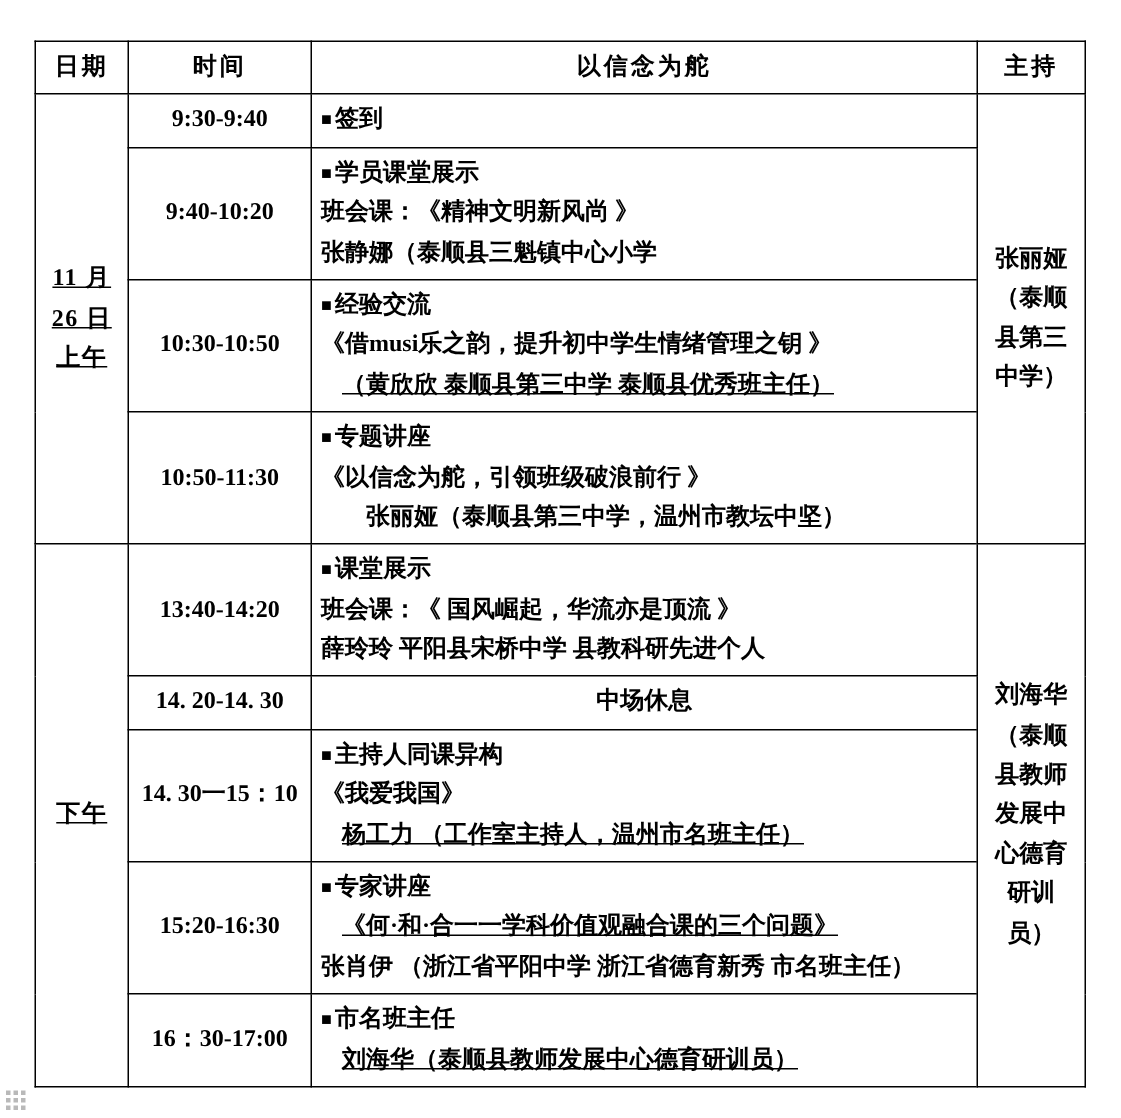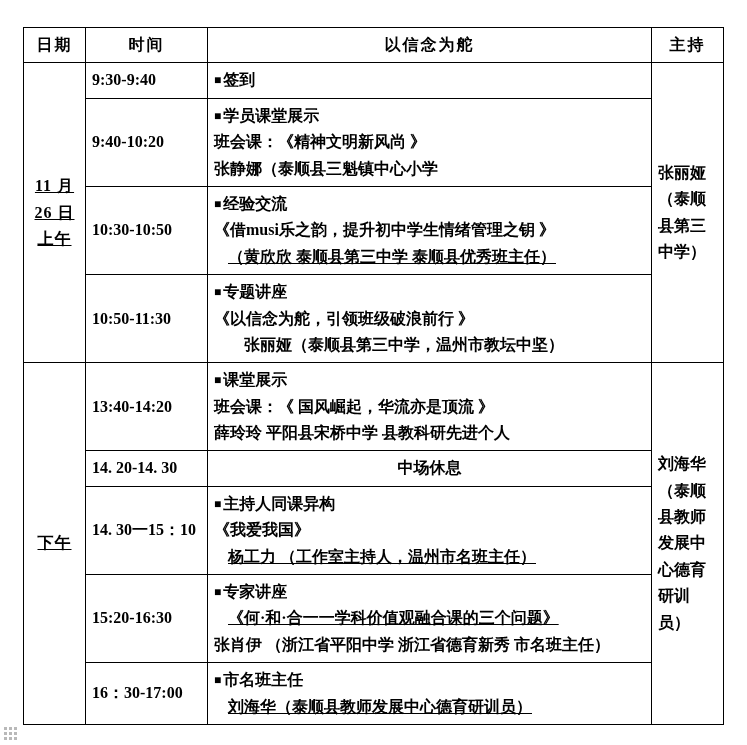--- a/index.html
+++ b/index.html
@@ -53,26 +53,27 @@
 
   .date-cell {
     text-align: center;
     font-size: 15px;
     line-height: 1.75;
     letter-spacing: 1px;
     font-weight: bold;
     text-decoration: underline;
   }
   .time-cell {
+    text-align: center;
     font-size: 14px;
     font-weight: bold;
     white-space: nowrap;
   }
   .host-cell {
-    text-align: left;
+    text-align: center;
     font-size: 14.5px;
     line-height: 1.75;
     font-weight: bold;
   }
   .content-cell {
     text-align: left;
     font-size: 14.5px;
     line-height: 1.7;
   }
   .content-cell .line {

